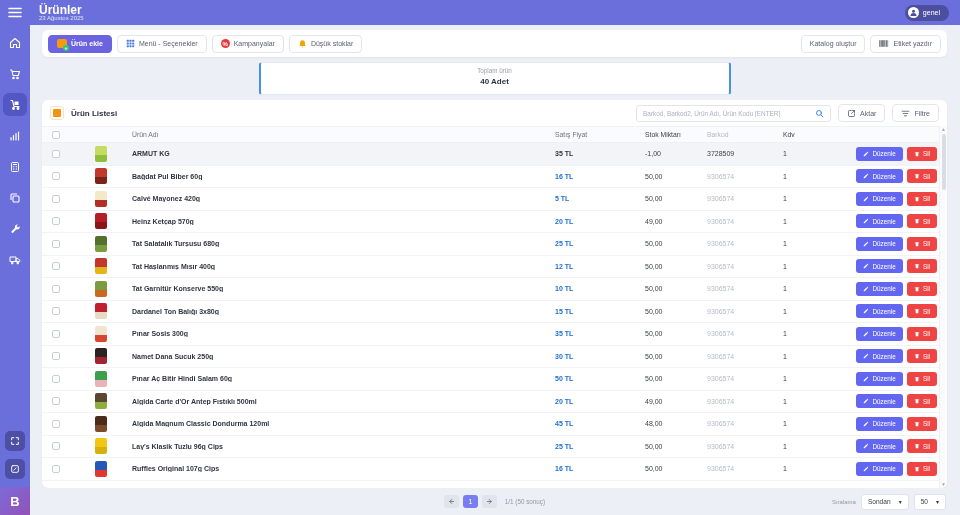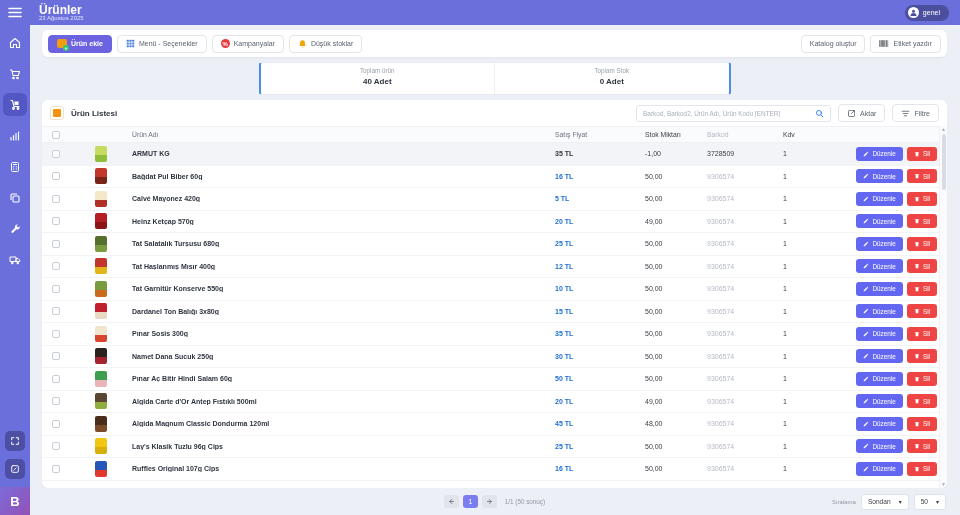--- a/index.html
+++ b/index.html
@@ -270,24 +270,20 @@
               </span>
             <span>Etiket yazdır</span>
           </button>
         </div>
       </div>
 
       <div class="stats-card">
         <div class="stat">
           <div class="stat-label">Toplam ürün</div>
           <div class="stat-value">40 Adet</div>
-        </div>
-        <div class="stat">
-          <div class="stat-label">Toplam Stok</div>
-          <div class="stat-value">0 Adet</div>
         </div>
       </div>
 
       <div class="table-card">
         <div class="card-head">
           <span class="list-icon">
               <i></i>
             </span>
           <span class="card-title">Ürün Listesi</span>
           <div class="search-box">

